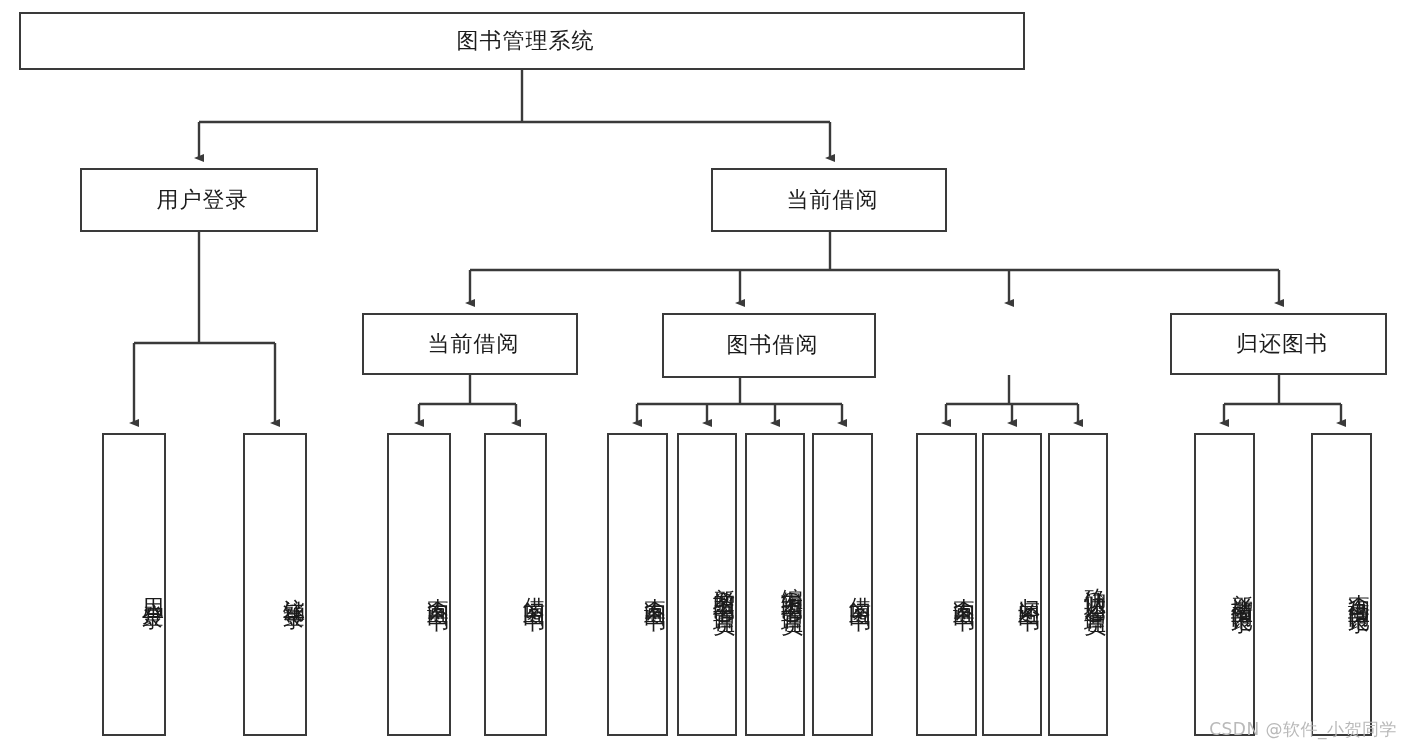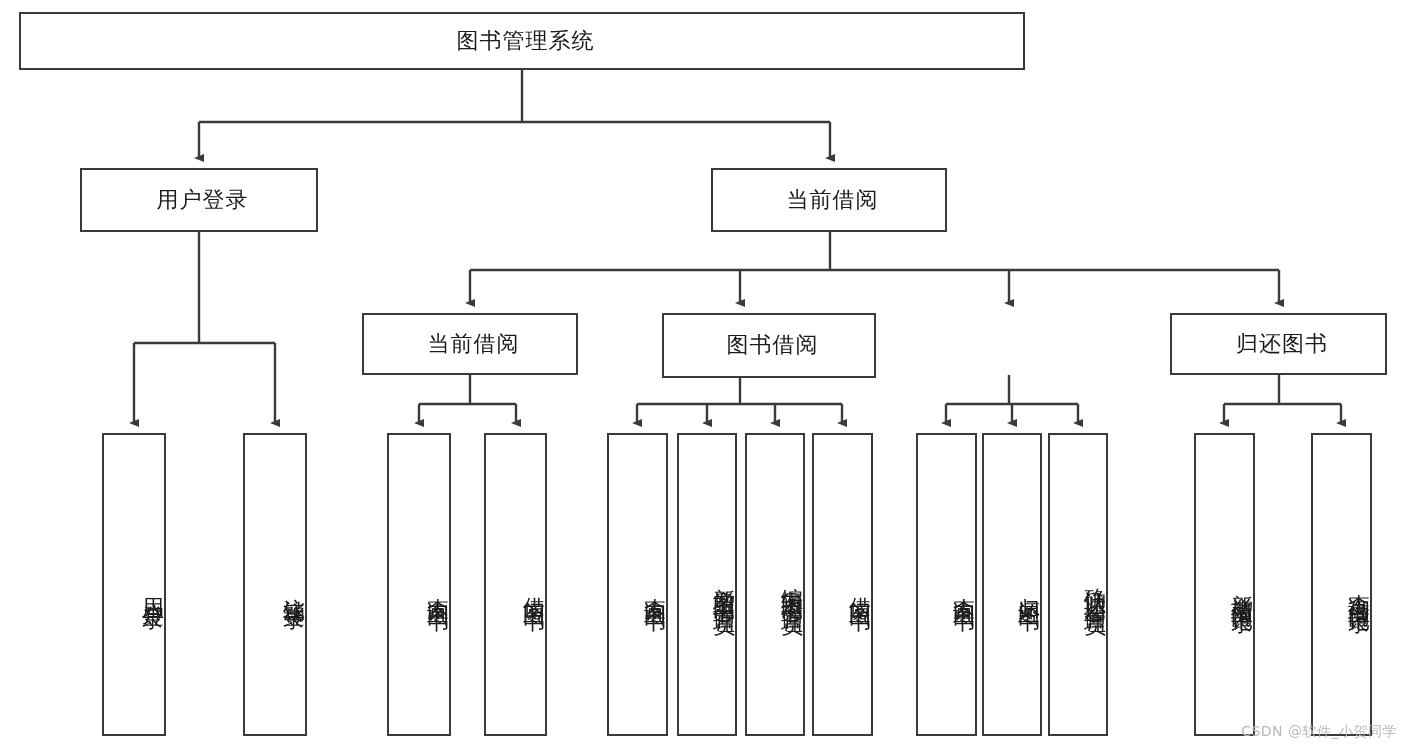--- a/index.html
+++ b/index.html
@@ -49,21 +49,21 @@
     left: 0;
     top: 0;
     width: 1405px;
     height: 747px;
     pointer-events: none;
   }
   .watermark {
     position: absolute;
     right: 8px;
     bottom: 6px;
-    font-size: 14px;
+    font-size: 17px;
     color: #b9b9b9;
     letter-spacing: 0.5px;
     white-space: nowrap;
   }
 </style>
 </head>
 <body>
 
 <div id="canvas">
 

